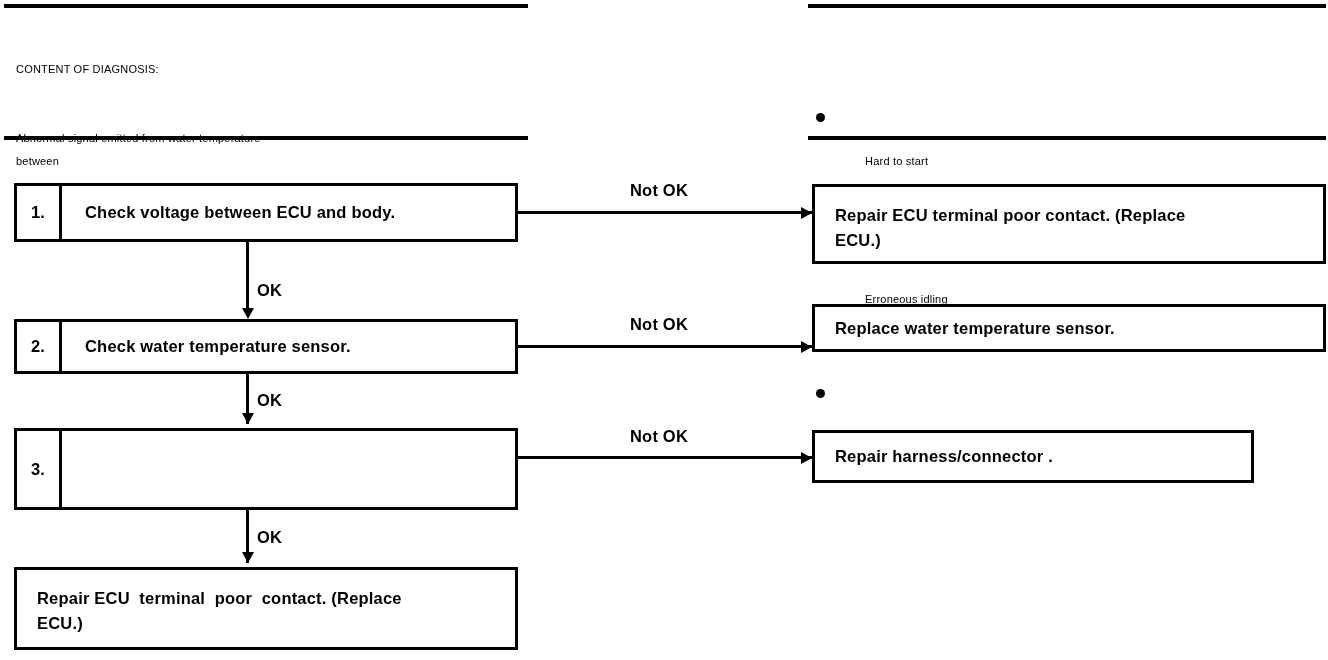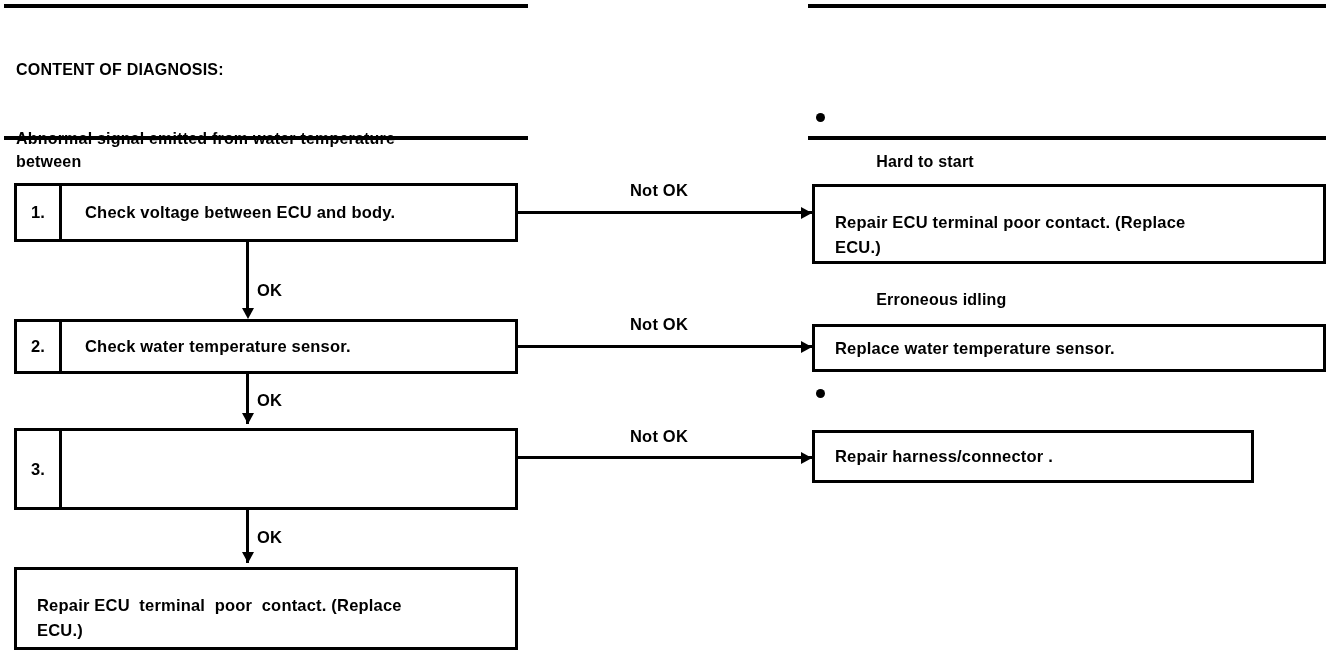--- a/index.html
+++ b/index.html
@@ -27,22 +27,22 @@
     height: 4px;
   }
   .rule-left-top   { left: 4px;   top: 4px;   width: 524px; }
   .rule-left-bot   { left: 4px;   top: 136px; width: 524px; }
   .rule-right-top  { left: 808px; top: 4px;   width: 518px; }
   .rule-right-bot  { left: 808px; top: 136px; width: 518px; }
 
   
   .hdr {
     position: absolute;
-    font-size: 16px;
-    font-weight: bold;
+    font-size: 11px;
+    font-weight: normal;
     line-height: 23px;
     letter-spacing: 0.2px;
     white-space: pre-wrap;
   }
   .hdr-left  { left: 16px;  top: 12px; width: 520px; }
   .hdr-right { left: 812px; top: 12px; width: 510px; }
 
   .hdr-title { display: block; }
   .hdr-body  { display: block; }
 
@@ -101,32 +101,31 @@
     box-sizing: border-box;
     white-space: pre-wrap;
   }
   .box.no-num .txt {
     left: 0;
     padding-left: 20px;
   }
   .box.top-align .txt {
     align-items: flex-start;
     padding-top: 16px;
-    margin-top: 7px;
   }
 
   
   #step-1 { left: 14px; top: 183px; width: 504px; height: 59px; }
   #step-2 { left: 14px; top: 319px; width: 504px; height: 55px; }
   #step-3 { left: 14px; top: 428px; width: 504px; height: 82px; }
   #final  { left: 14px; top: 567px; width: 504px; height: 83px; }
 
   
   #result-1 { left: 812px; top: 184px; width: 514px; height: 80px; }
-  #result-2 { left: 812px; top: 324px; width: 514px; height: 48px; }
+  #result-2 { left: 812px; top: 304px; width: 514px; height: 48px; }
   #result-3 { left: 812px; top: 430px; width: 442px; height: 53px; }
 
   
   .h-line {
     position: absolute;
     height: 3px;
     background: #000000;
   }
   .v-line {
     position: absolute;

